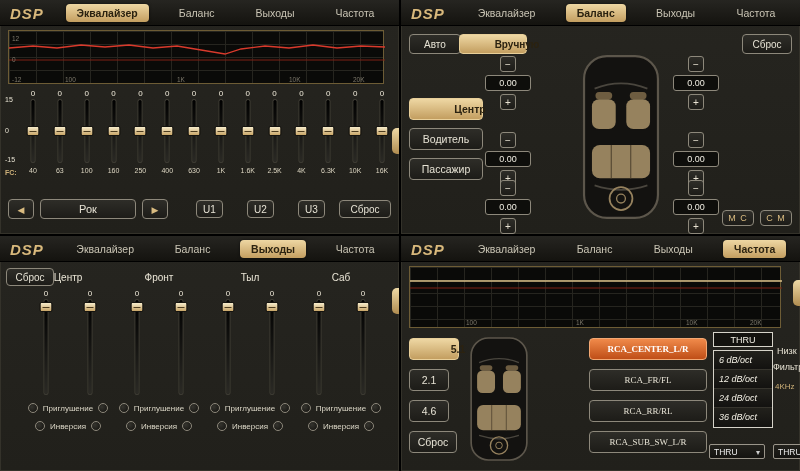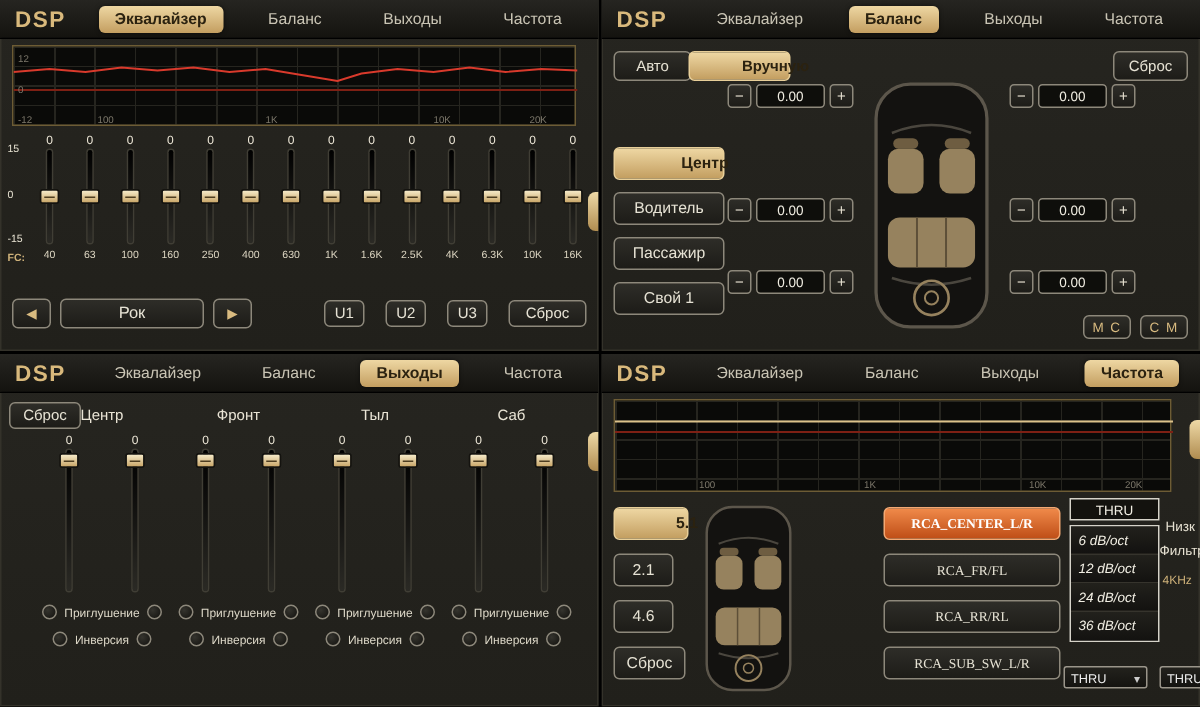--- a/index.html
+++ b/index.html
@@ -3,21 +3,21 @@
 <meta charset="utf-8">
 <style>
   * { margin:0; padding:0; box-sizing:border-box; }
   html,body { background:#000; }
   body { font-family:"Liberation Sans", sans-serif; width:800px; height:471px; overflow:hidden; }
   .app { width:800px; height:471px; display:grid; grid-template-columns:399px 399px; grid-template-rows:234px 235px; gap:2px; background:#000; }
   .panel { position:relative; background:linear-gradient(#262520,#21201b); overflow:hidden; box-shadow:inset 0 0 0 1px #34322a; }
 
   
   .hdr { position:absolute; left:0; right:0; top:0; height:26px; background:linear-gradient(#262521,#14130f); border-bottom:1px solid #000; }
-  .logo { position:absolute; left:10px; top:5px; font-size:15px; font-weight:bold; color:#d9b97c; letter-spacing:1px; }
+  .logo { position:absolute; left:10px; top:5px; font-size:15px; font-weight:bold; font-style:italic; color:#d9b97c; letter-spacing:1px; }
   .tabs { position:absolute; left:56px; right:4px; top:0; height:26px; display:flex; align-items:center; justify-content:space-around; }
   .tab { padding:3px 11px; font-size:10.5px; color:#c9c4b4; border-radius:4px; white-space:nowrap; }
   .tab.active { background:linear-gradient(#eed7a3,#c39e60); color:#2b2210; font-weight:bold; box-shadow:0 0 3px #0008; }
 
   
   .btn { display:flex; align-items:center; justify-content:center; background:linear-gradient(#2e2d28,#1d1c18); border:1px solid #8d887b; border-radius:4px; color:#e6e2d4; font-size:10px; white-space:nowrap; }
   .btn.active { background:linear-gradient(#eed7a3,#c39e60); color:#2b2210; border-color:#e3c astronomical; border-color:#e5c astronomical; }
   .btn.active { border-color:#e8cf99; font-weight:bold;padding-left:48px; }
 
   
@@ -43,38 +43,38 @@
   .band-val { font-size:8px; color:#efe9d9; height:11px; line-height:11px; }
   .band-fc { font-size:7px; color:#ddd6c2; height:10px; line-height:10px; margin-top:3px; }
   .eqscale { position:absolute; left:5px; font-size:7px; color:#e8e3d3; }
   #sc15{top:96px;} #sc0{top:127px;} #scm15{top:156px;} #fcl{top:169px; color:#cfb27a; font-weight:bold;}
   #eq-bottom { position:absolute; left:8px; right:8px; top:198px; height:22px; display:flex; align-items:center; gap:6px; }
   #eq-prev,#eq-next { width:26px; height:20px; }
   .arrow-l::after { content:"◀"; color:#d9bb80; font-size:9px; }
   .arrow-r::after { content:"▶"; color:#d9bb80; font-size:9px; }
   #eq-preset { width:96px; height:20px; font-size:11px; }
   .spacer { flex:1; }
-  #eq-memory { display:flex; gap:14px;align-items:flex-end; }
+  #eq-memory { display:flex; gap:24px;align-items:flex-end; }
   .btn.mem { width:27px; height:18px; }
   #eq-reset { width:52px; height:18px; margin-left:8px; }
 
   
   .edge { position:absolute; right:0; width:7px; height:26px; border-radius:5px 0 0 5px; background:linear-gradient(#eed9a6,#b08c50); }
   #eq-edge{top:128px;} #out-edge{top:52px;} #xo-edge{top:44px;}
 
   
   #bal-auto { position:absolute; left:8px; top:34px; width:52px; height:20px; }
   #bal-manual { position:absolute; left:58px; top:34px; width:68px; height:20px; }
   #bal-reset { position:absolute; right:8px; top:34px; width:50px; height:20px; }
   #bal-presets { position:absolute; left:8px; top:98px; display:flex; flex-direction:column; gap:8px; }
   .btn.preset { width:74px; height:22px; font-size:10.5px; }
   .car { position:absolute; }
   #bal-car { left:176px; top:48px; width:88px; height:178px; }
   #bal-steppers { position:absolute; inset:0; pointer-events:none; }
-  .stepper { position:absolute; display:flex; align-items:center; gap:3px; pointer-events:auto; }
+  .stepper { position:absolute; display:flex; align-items:center; gap:3px; pointer-events:auto;flex-direction:column; }
   .sbtn { width:16px; height:16px; border-radius:3px; }
   .sminus::after { content:"−"; color:#e8e2d2; font-size:10px; }
   .splus::after { content:"+"; color:#e8e2d2; font-size:10px; }
   .sval { width:46px; height:16px; background:#0e0e0b; border:1px solid #8d887b; border-radius:3px; color:#f0ede2; font-size:9px; display:flex; align-items:center; justify-content:center; }
   #bal-matrix { position:absolute; right:8px; bottom:8px; display:flex; gap:6px; }
   .btn.mtx { width:32px; height:16px; font-size:9px; color:#d9bb80; letter-spacing:1px; }
 
   
   #out-reset { position:absolute; left:6px; top:32px; width:48px; height:18px; }
   #out-groups { position:absolute; left:26px; right:16px; top:36px; display:flex; justify-content:space-between; }
@@ -268,21 +268,20 @@
           <div class="tab">Частота</div>
         </div>
     </div>
     <div class="btn" id="bal-auto">Авто</div>
     <div class="btn active" id="bal-manual">Вручную</div>
     <div class="btn" id="bal-reset">Сброс</div>
     <div id="bal-presets">
         <div class="btn preset active">Центр</div>
         <div class="btn preset">Водитель</div>
         <div class="btn preset">Пассажир</div>
-        <div class="btn preset">Свой 1</div>
       </div>
 
     <svg class="car" id="bal-car" viewBox="0 0 100 190">
       <rect x="8" y="3" width="84" height="184" rx="26" fill="#131210" stroke="#5c564b" stroke-width="2.5"></rect>
       <path d="M20 40 Q50 28 80 40" fill="none" stroke="#4a463e" stroke-width="2"></path>
       <path d="M20 150 Q50 160 80 150" fill="none" stroke="#4a463e" stroke-width="2"></path>
       <rect x="21" y="44" width="19" height="8" rx="4" fill="#6e5d41"></rect>
       <rect x="60" y="44" width="19" height="8" rx="4" fill="#6e5d41"></rect>
       <rect x="17" y="52" width="27" height="34" rx="8" fill="#96825e"></rect>
       <rect x="56" y="52" width="27" height="34" rx="8" fill="#96825e"></rect>

